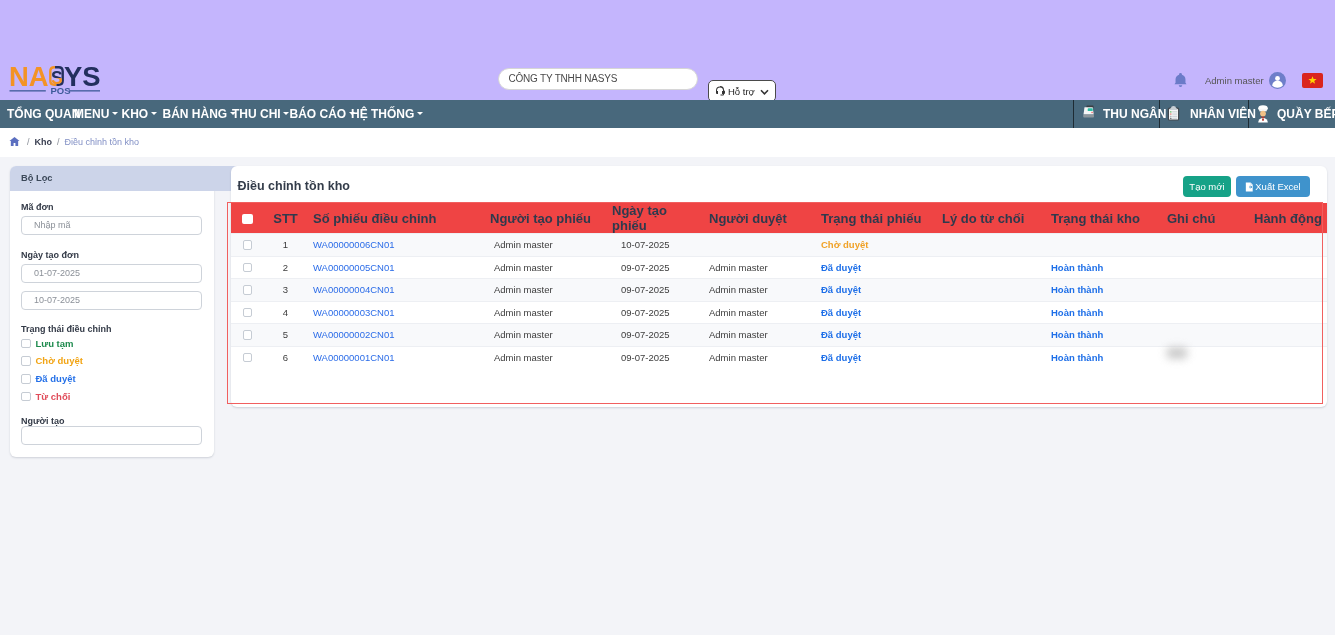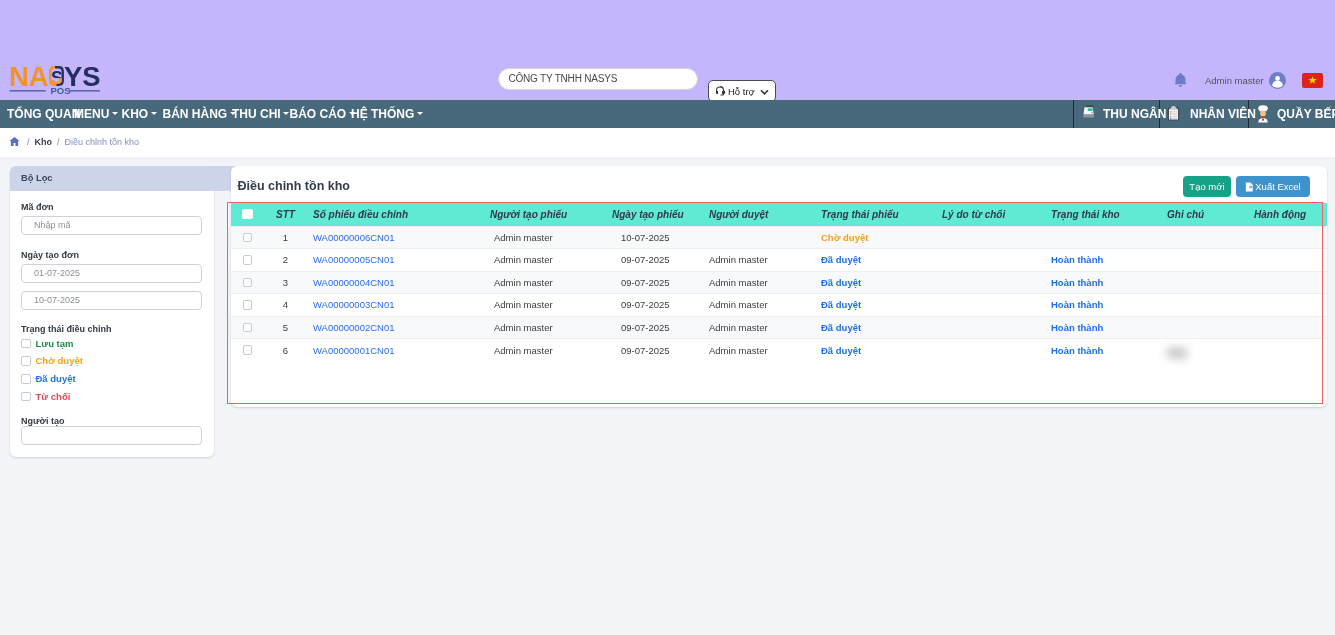--- a/index.html
+++ b/index.html
@@ -52,21 +52,21 @@
 
   
   #panel { position:absolute; left:231px; top:9px; width:1096px; height:241px; background:#fff; border-radius:6px; box-shadow:0 1px 2px rgba(40,50,70,.18); }
   #panel h1 { position:absolute; left:6.5px; top:13px; font-size:12.5px; font-weight:bold; color:#333c4a; }
   .btn { position:absolute; top:9.5px; height:21px; border-radius:4px; color:#fff; font-size:9.5px; text-align:center; }
   #btn-new { left:952px; width:48px; background:#16a287; line-height:21px; }
   #btn-xls { left:1005px; width:74px; background:#3f93cc; line-height:21px; }
 
   
   table { position:absolute; left:0; top:37px; width:1096px; border-collapse:collapse; table-layout:fixed; }
-  th { background:#5eead4; font-size:10px; font-weight:bold; color:#2f3a4d; text-align:left; height:23px; padding:0 0 0 6px;font-style:italic; }
+  th { background:#ef4444; font-size:13px; font-weight:bold; color:#2f3a4d; text-align:left; height:23px; padding:0 0 0 6px; }
   td { font-size:9.5px; color:#3c3c3c; height:22.5px; padding:0 0 0 6px; border-top:1px solid #edeff3; }
   tr.odd td { background:#f8f9fb; }
   td.c, th.c { text-align:center; padding:0; }
   td.p4 { padding-left:10px; }
   td.p5 { padding-left:15px; }
   a.lnk { color:#2b6ce8; text-decoration:none;text-align:right; }
   .st-org { color:#f0a125; font-weight:bold; }
   .st-blu { color:#1e6fe8; font-weight:bold; }
 
   

